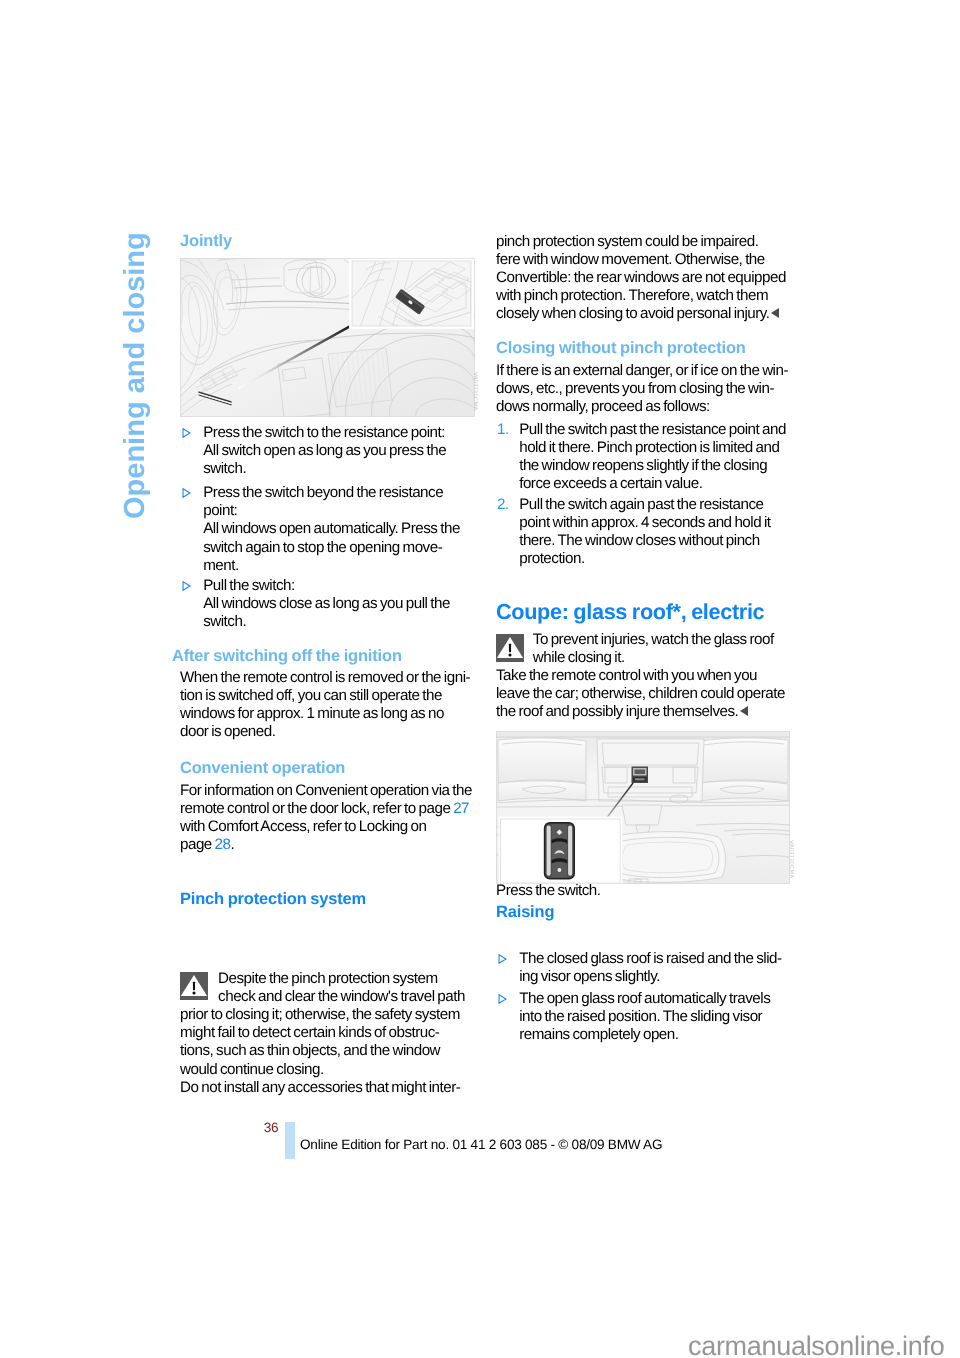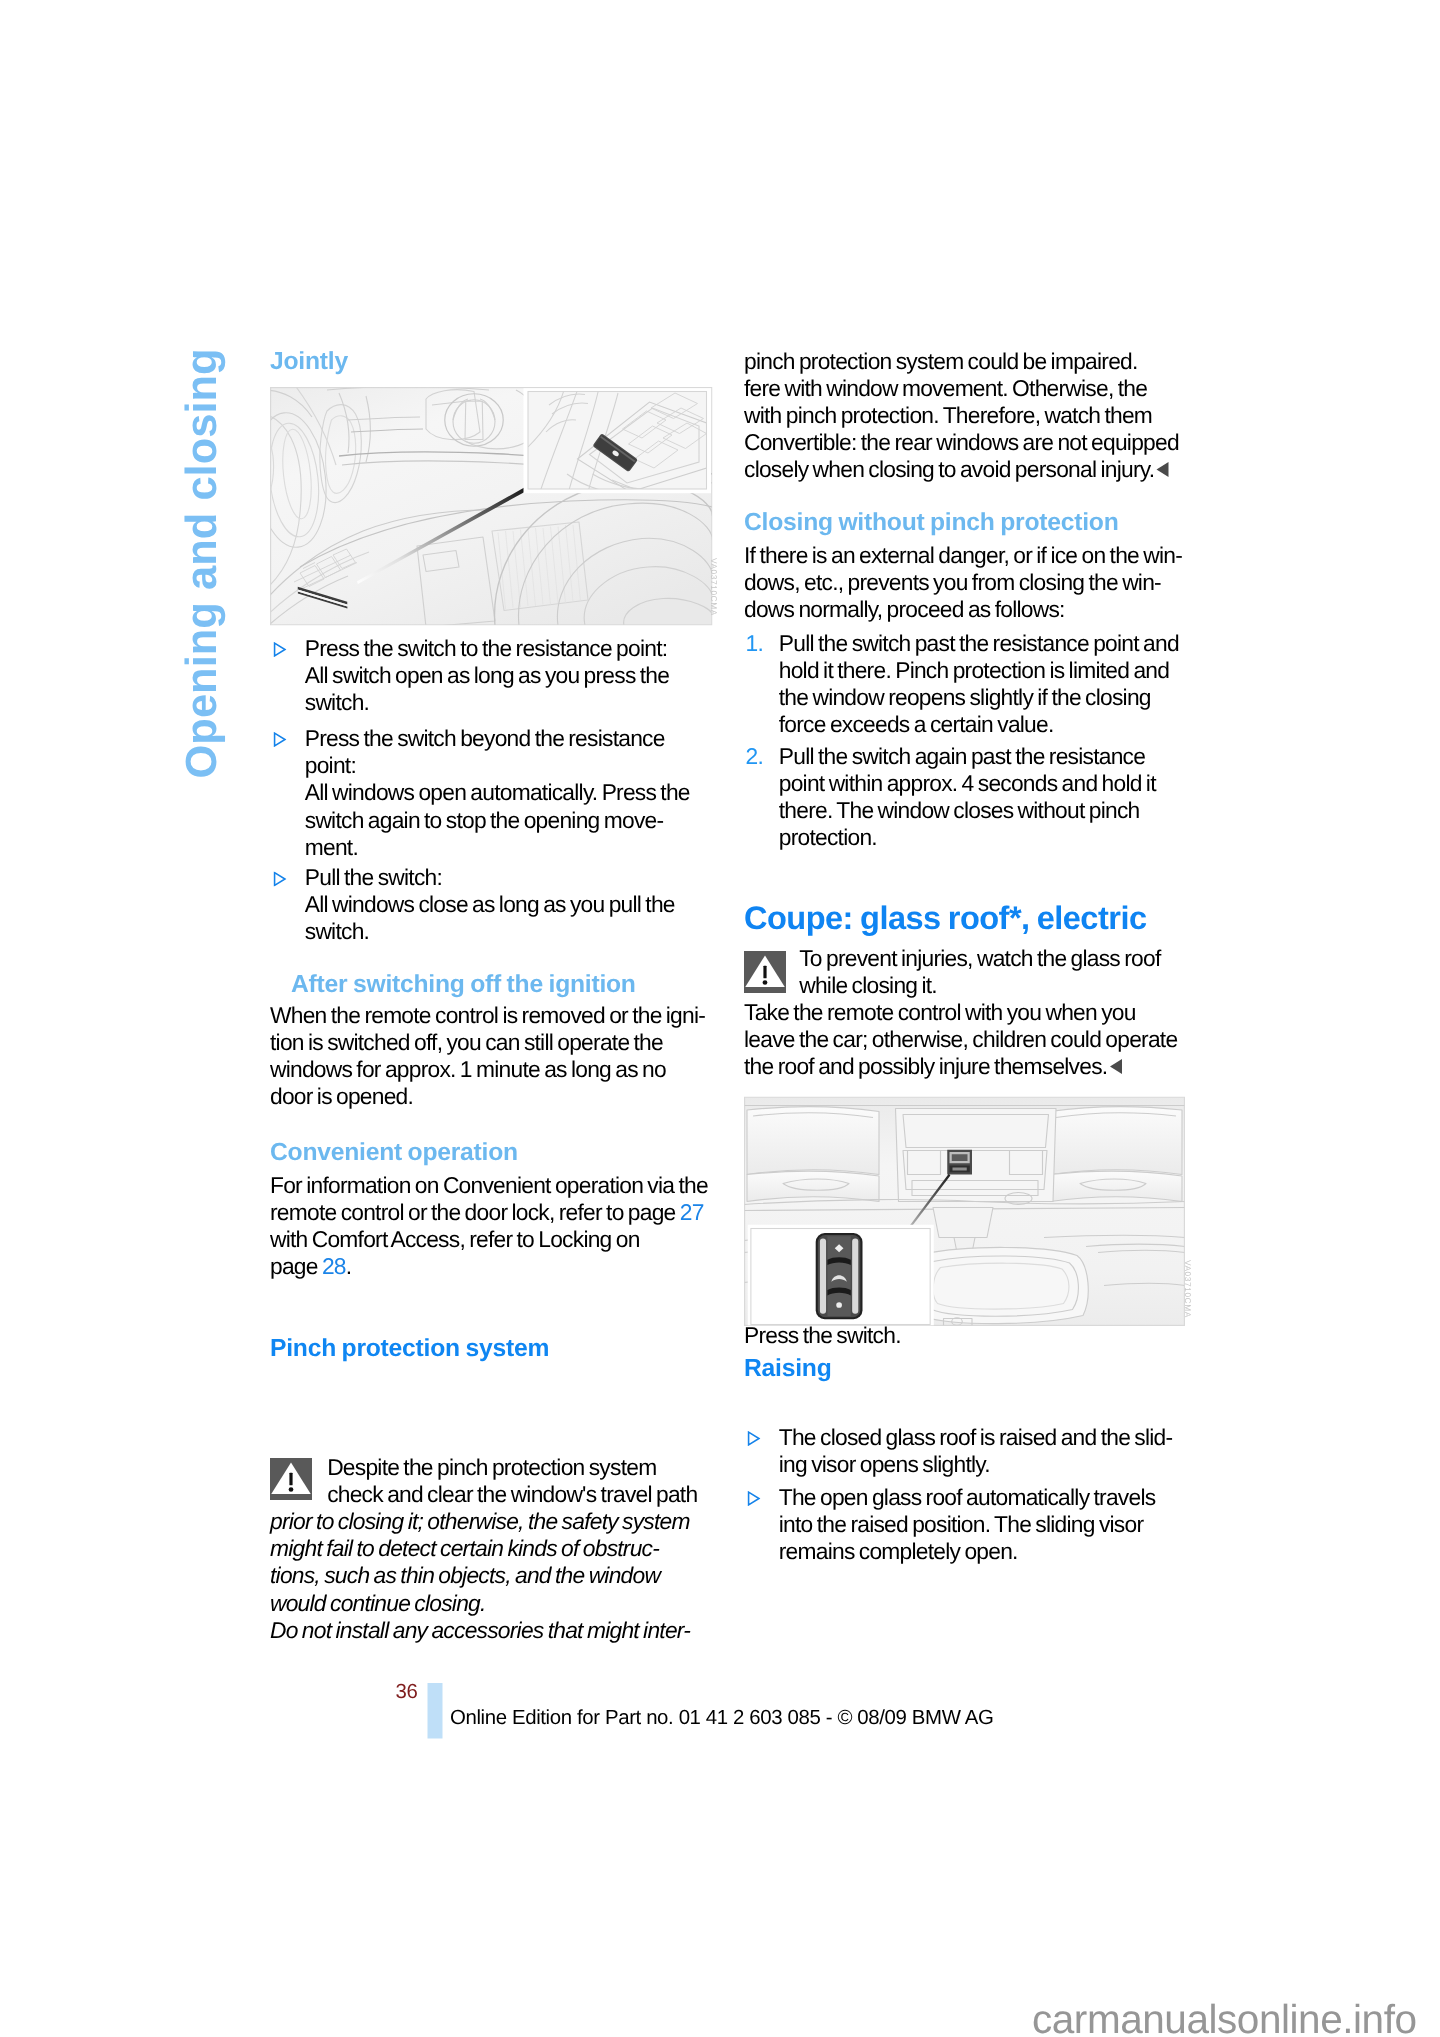--- a/index.html
+++ b/index.html
@@ -211,21 +211,21 @@
   <span class="tri" style="left:182.2px;top:580.80px">
       <svg viewBox="0 0 9 10" width="9" height="10" style="display:block">
         <path d="M1.05 0.75 L8.0 5.0 L1.05 9.25 Z" fill="none" stroke="#1583ea" stroke-width="1.05" stroke-linejoin="miter"></path>
       </svg>
     </span>
   <div class="blk" style="left:203.2px;top:577.40px;">
       <span class="ln">Pull the switch:</span>
       <span class="ln">All windows close as long as you pull the</span>
       <span class="ln">switch.</span>
     </div>
-  <div class="blk sec" style="left:194px;top:646.90px;text-align:right;">After switching off the ignition</div>
+  <div class="blk sec" style="left:172px;top:646.90px;text-align:right;">After switching off the ignition</div>
   <div class="blk" style="left:180.0px;top:669.30px;">
       <span class="ln">When the remote control is removed or the igni-</span>
       <span class="ln">tion is switched off, you can still operate the</span>
       <span class="ln">windows for approx. 1 minute as long as no</span>
       <span class="ln">door is opened.</span>
     </div>
   <div class="blk sec" style="left:180.0px;top:759.40px;">Convenient operation</div>
   <div class="blk" style="left:180.0px;top:781.80px;">
       <span class="ln"><span>For information on Convenient operation via the</span></span>
       <span class="ln"><span>remote control or the door lock, refer to page </span><span class="lnk">27</span></span>
@@ -238,32 +238,32 @@
         <rect x="0" y="0" width="100" height="100" fill="#595959"></rect>
         <path d="M50 10.5 L97 86 L3 86 Z" fill="#ffffff"></path>
         <rect x="46.2" y="35" width="7.6" height="30" rx="1.5" fill="#101010"></rect>
         <circle cx="50" cy="75" r="5.6" fill="#101010"></circle>
       </svg>
     </span>
   <div class="blk" style="left:218.1px;top:970.30px;">
       <span class="ln">Despite the pinch protection system</span>
       <span class="ln">check and clear the window's travel path</span>
     </div>
-  <div class="blk" style="left:180.0px;top:1006.40px;font-style:italic;">
+  <div class="blk" style="left:180.0px;top:1006.40px;">
       <span class="ln">prior to closing it; otherwise, the safety system</span>
       <span class="ln">might fail to detect certain kinds of obstruc-</span>
       <span class="ln">tions, such as thin objects, and the window</span>
       <span class="ln">would continue closing.</span>
       <span class="ln">Do not install any accessories that might inter-</span>
     </div>
   <div class="blk" style="left:496.0px;top:233.10px;">
       <span class="ln"><span>pinch protection system could be impaired.</span></span>
       <span class="ln"><span>fere with window movement. Otherwise, the</span></span>
+      <span class="ln"><span>Convertible: the rear windows are not equipped</span></span>
       <span class="ln"><span>with pinch protection. Therefore, watch them</span></span>
-      <span class="ln"><span>Convertible: the rear windows are not equipped</span></span>
       <span class="ln"><span>closely when closing to avoid personal injury.</span><span class="endmark"></span></span>
     </div>
   <div class="blk sec" style="left:496.0px;top:339.30px;">Closing without pinch protection</div>
   <div class="blk" style="left:496.0px;top:362.30px;">
       <span class="ln">If there is an external danger, or if ice on the win-</span>
       <span class="ln">dows, etc., prevents you from closing the win-</span>
       <span class="ln">dows normally, proceed as follows:</span>
     </div>
   <div class="blk num-n" style="left:497.0px;top:420.70px">1.</div>
   <div class="blk" style="left:519.2px;top:420.70px;">

